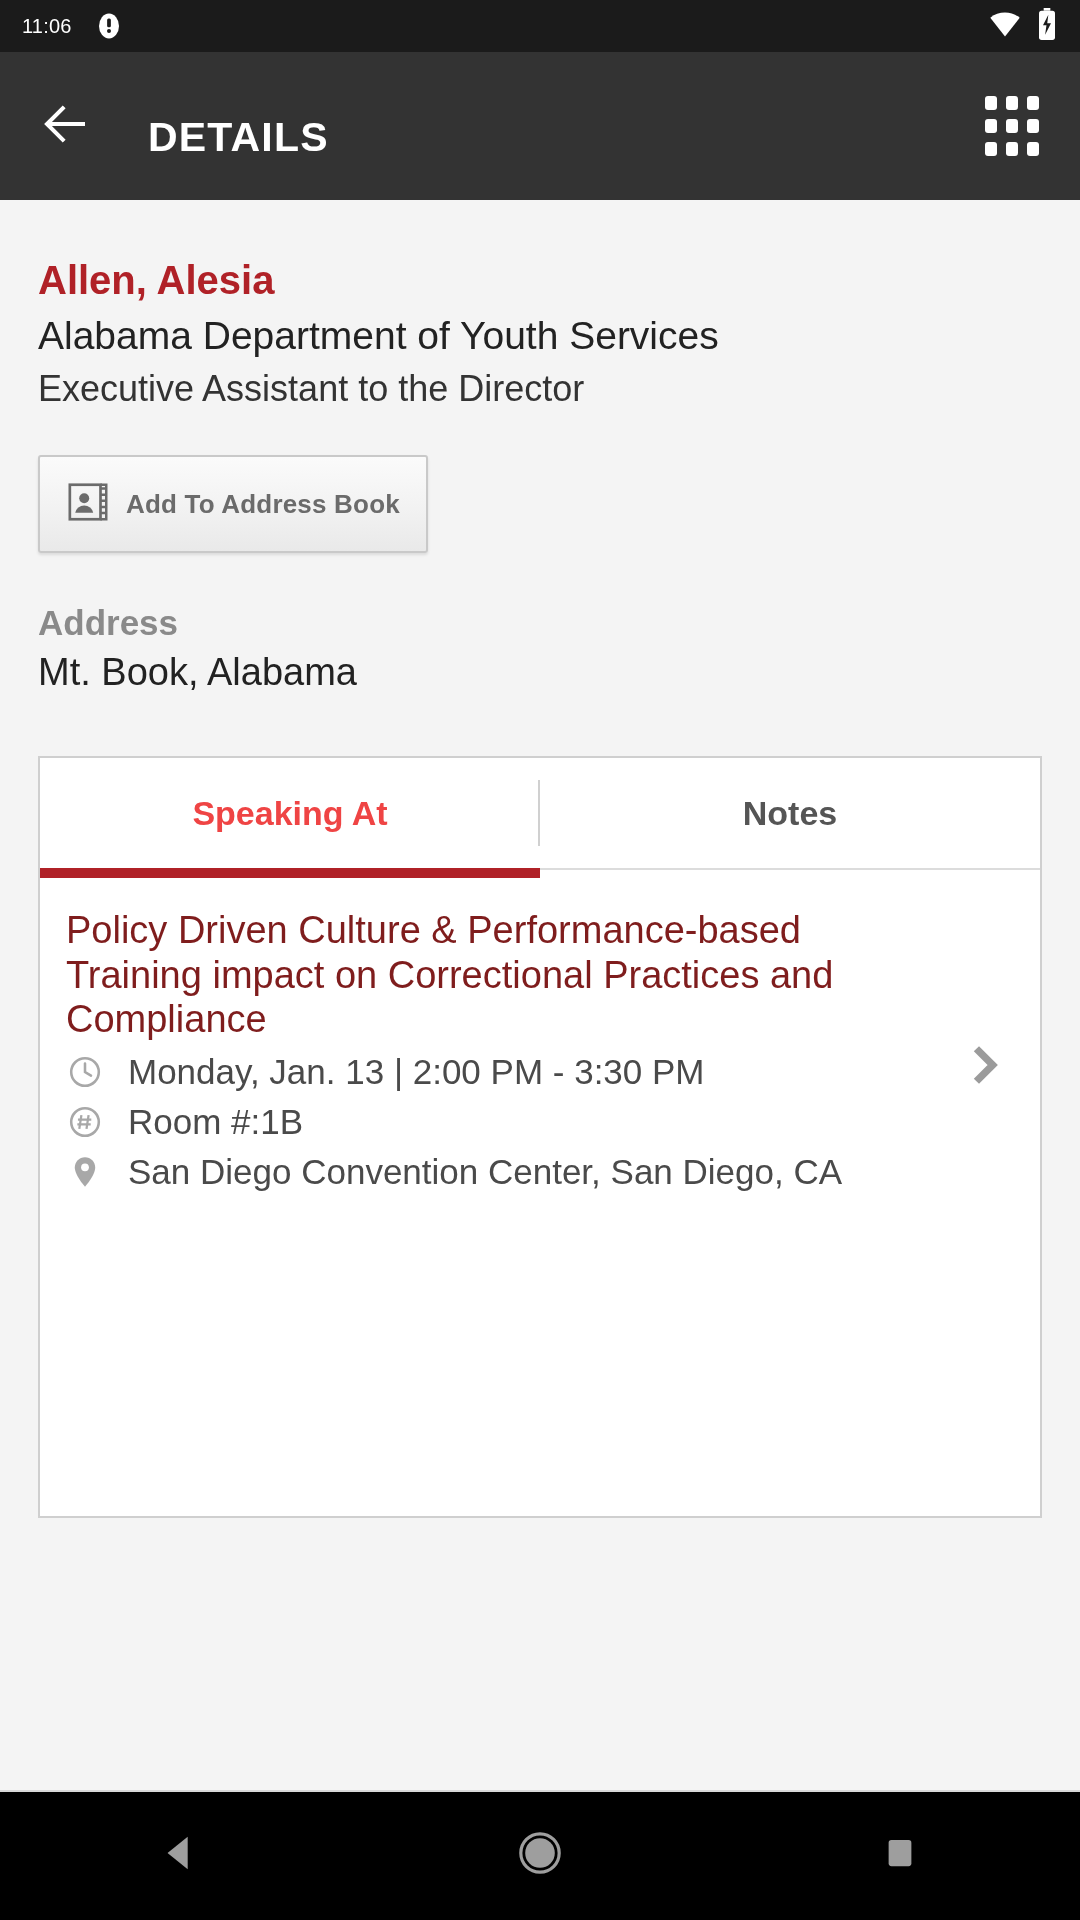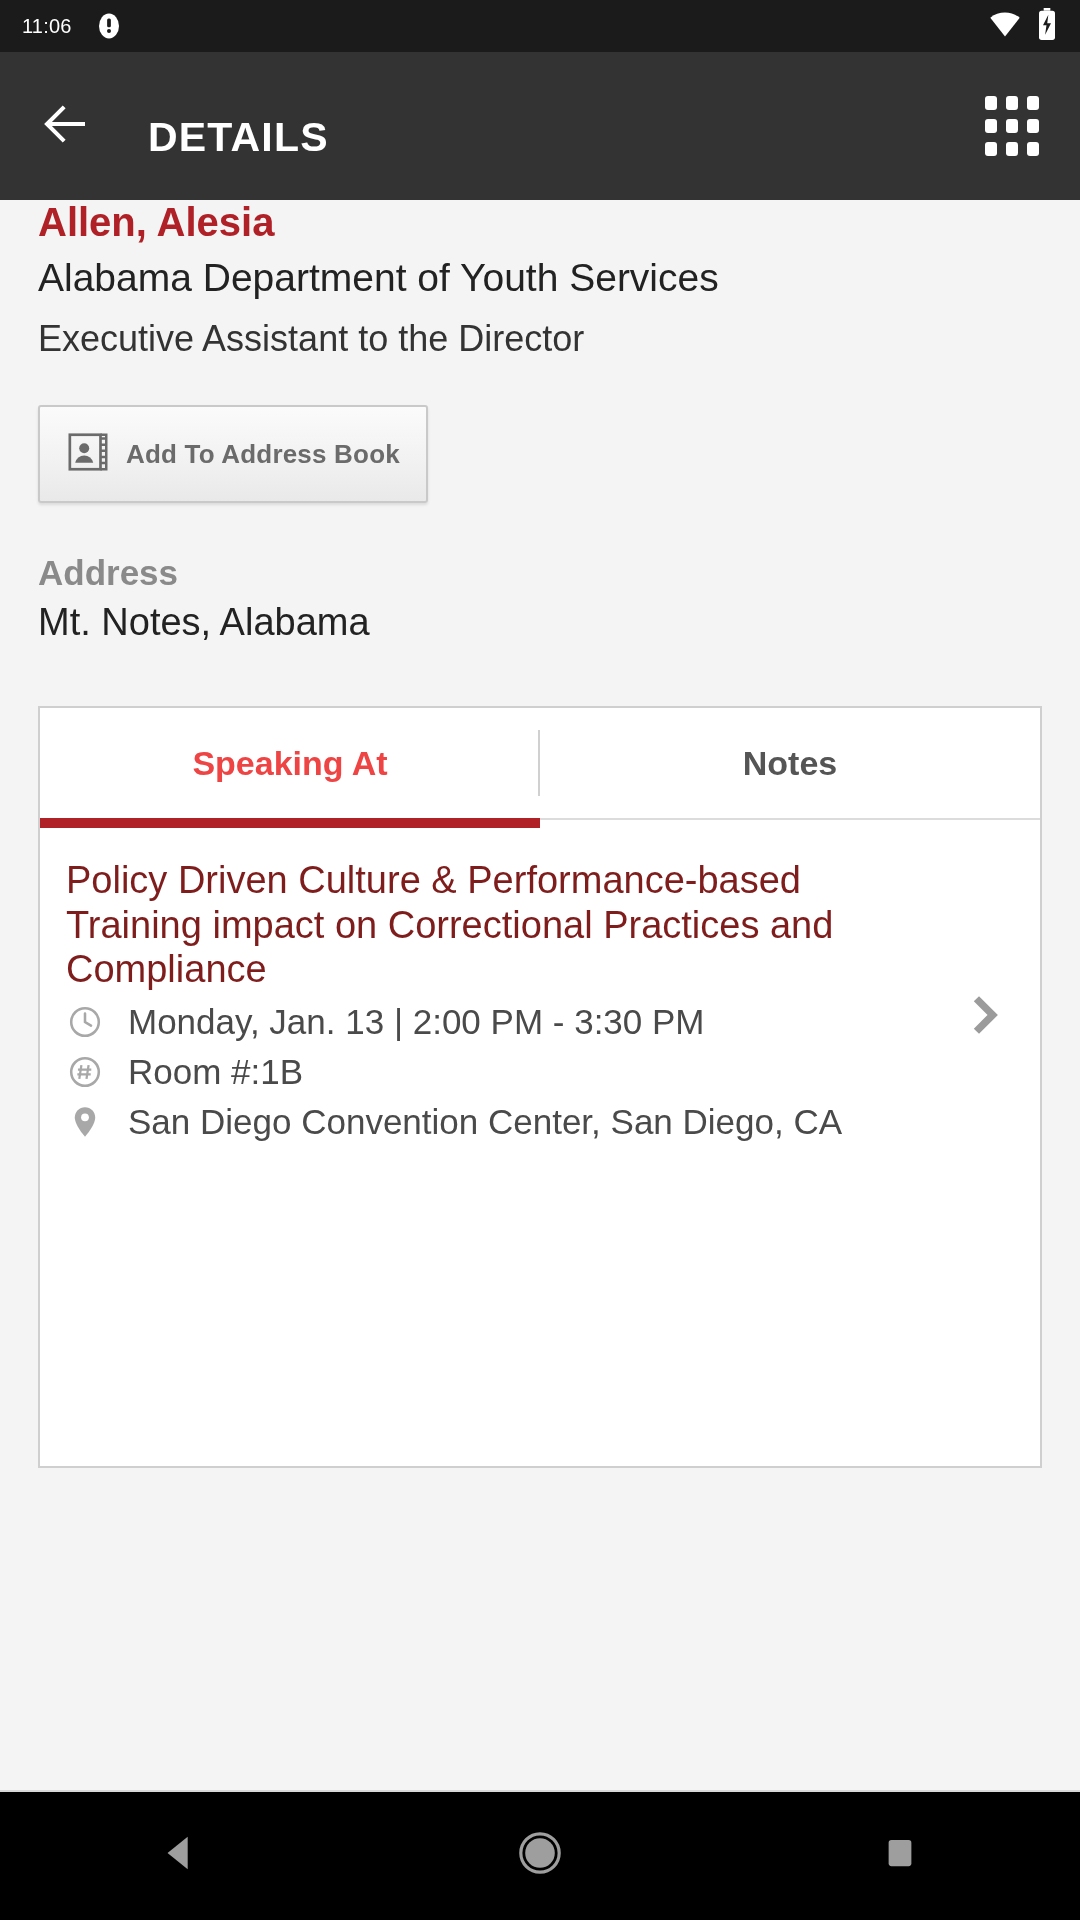--- a/index.html
+++ b/index.html
@@ -33,24 +33,24 @@
   .grid-btn{ margin-left:auto; width:64px; height:64px; display:grid;
     grid-template-columns:repeat(3,1fr); grid-template-rows:repeat(3,1fr);
     gap:9px; align-content:center; justify-content:center; cursor:pointer; padding:6px; }
   .grid-btn i{ display:block; width:12px; height:14px; background:#ffffff; border-radius:3px; }
 
   
   .content{ padding:0 38px; }
 
   .person-name{
     color:#b02127; font-size:40px; font-weight:700;
-    line-height:1.12;
+    padding-top:58px; line-height:1.12;
   }
   .person-org{ font-size:39px; color:#222; line-height:1.22; margin-top:9px; }
-  .person-title{ font-size:36px; color:#333; line-height:1.22; margin-top:16px; }
+  .person-title{ font-size:36px; color:#333; line-height:1.22; margin-top:8px; }
 
   .addr-btn{
     margin-top:44px;
     display:inline-flex; align-items:center; gap:14px;
     height:98px; padding:0 26px;
     border:2px solid #c9c9c9; border-radius:3px;
     background:linear-gradient(to bottom,#fbfbfb 0%,#f2f2f2 55%,#e9e9e9 100%);
     box-shadow:0 2px 3px rgba(0,0,0,.10);
     cursor:pointer;
   }
@@ -170,21 +170,21 @@
           <circle cx="9.5" cy="10" r="2.6" fill="#6b6b6b"></circle>
           <path d="M4.8 17.6 a4.8 4.8 0 0 1 9.4 0 Z" fill="#6b6b6b"></path>
           <path d="M18 5 h2.6 M18 8.2 h2.6 M18 11.4 h2.6 M18 14.6 h2.6 M18 17.8 h2.6" stroke="#6b6b6b" stroke-width="1.3" fill="none"></path>
           <path d="M18 3 h3 v18 h-3" fill="none" stroke="#6b6b6b" stroke-width="1.3"></path>
         </svg>
       </span>
       <span class="addr-btn-label">Add To Address Book</span>
     </div>
 
     <div class="sec-label">Address</div>
-    <div class="sec-value">Mt. Notes, Alabama</div>
+    <div class="sec-value">Mt. Book, Alabama</div>
 
     
     <div class="card">
       <div class="tabs">
         <div class="tab active">
           <span>Speaking At</span>
           <span class="tab-divider"></span>
         </div>
         <div class="tab">
           <span>Notes</span>

